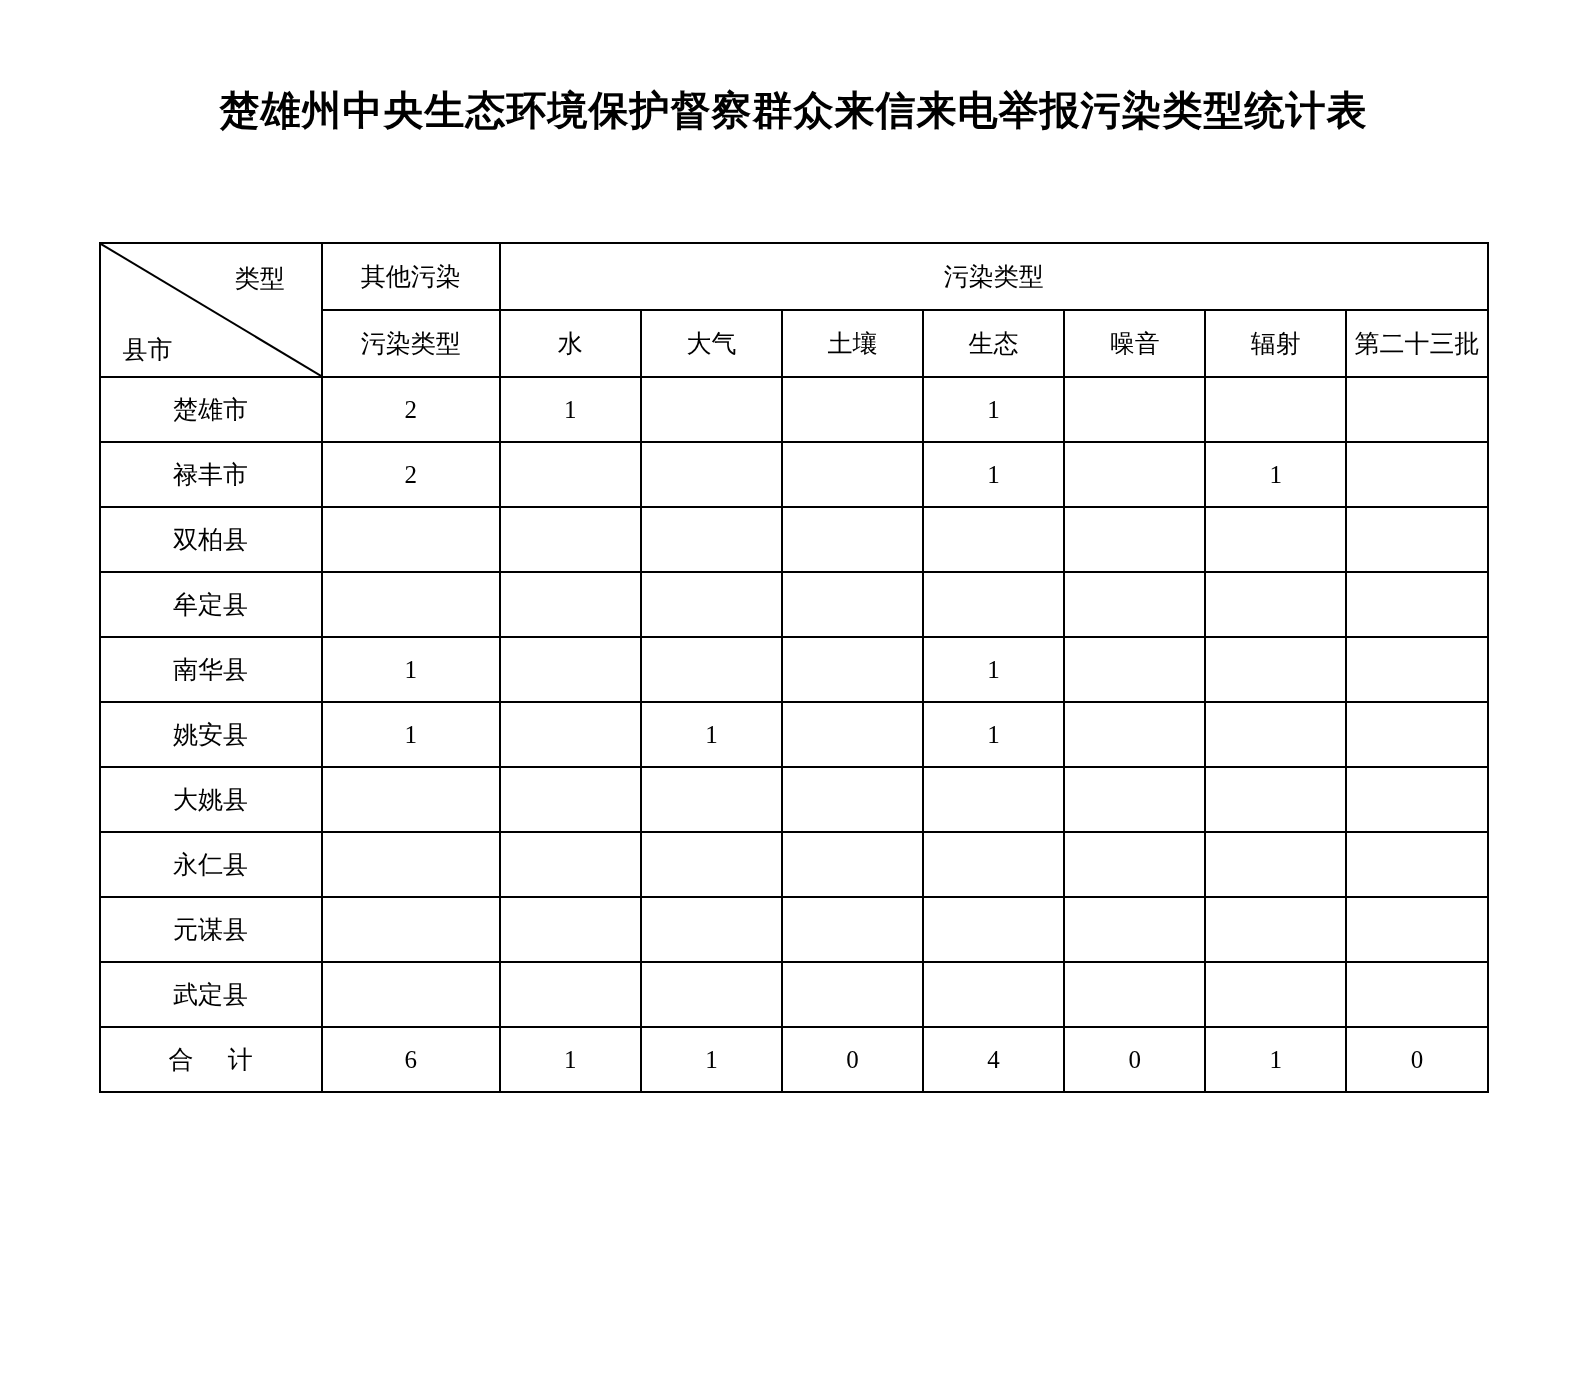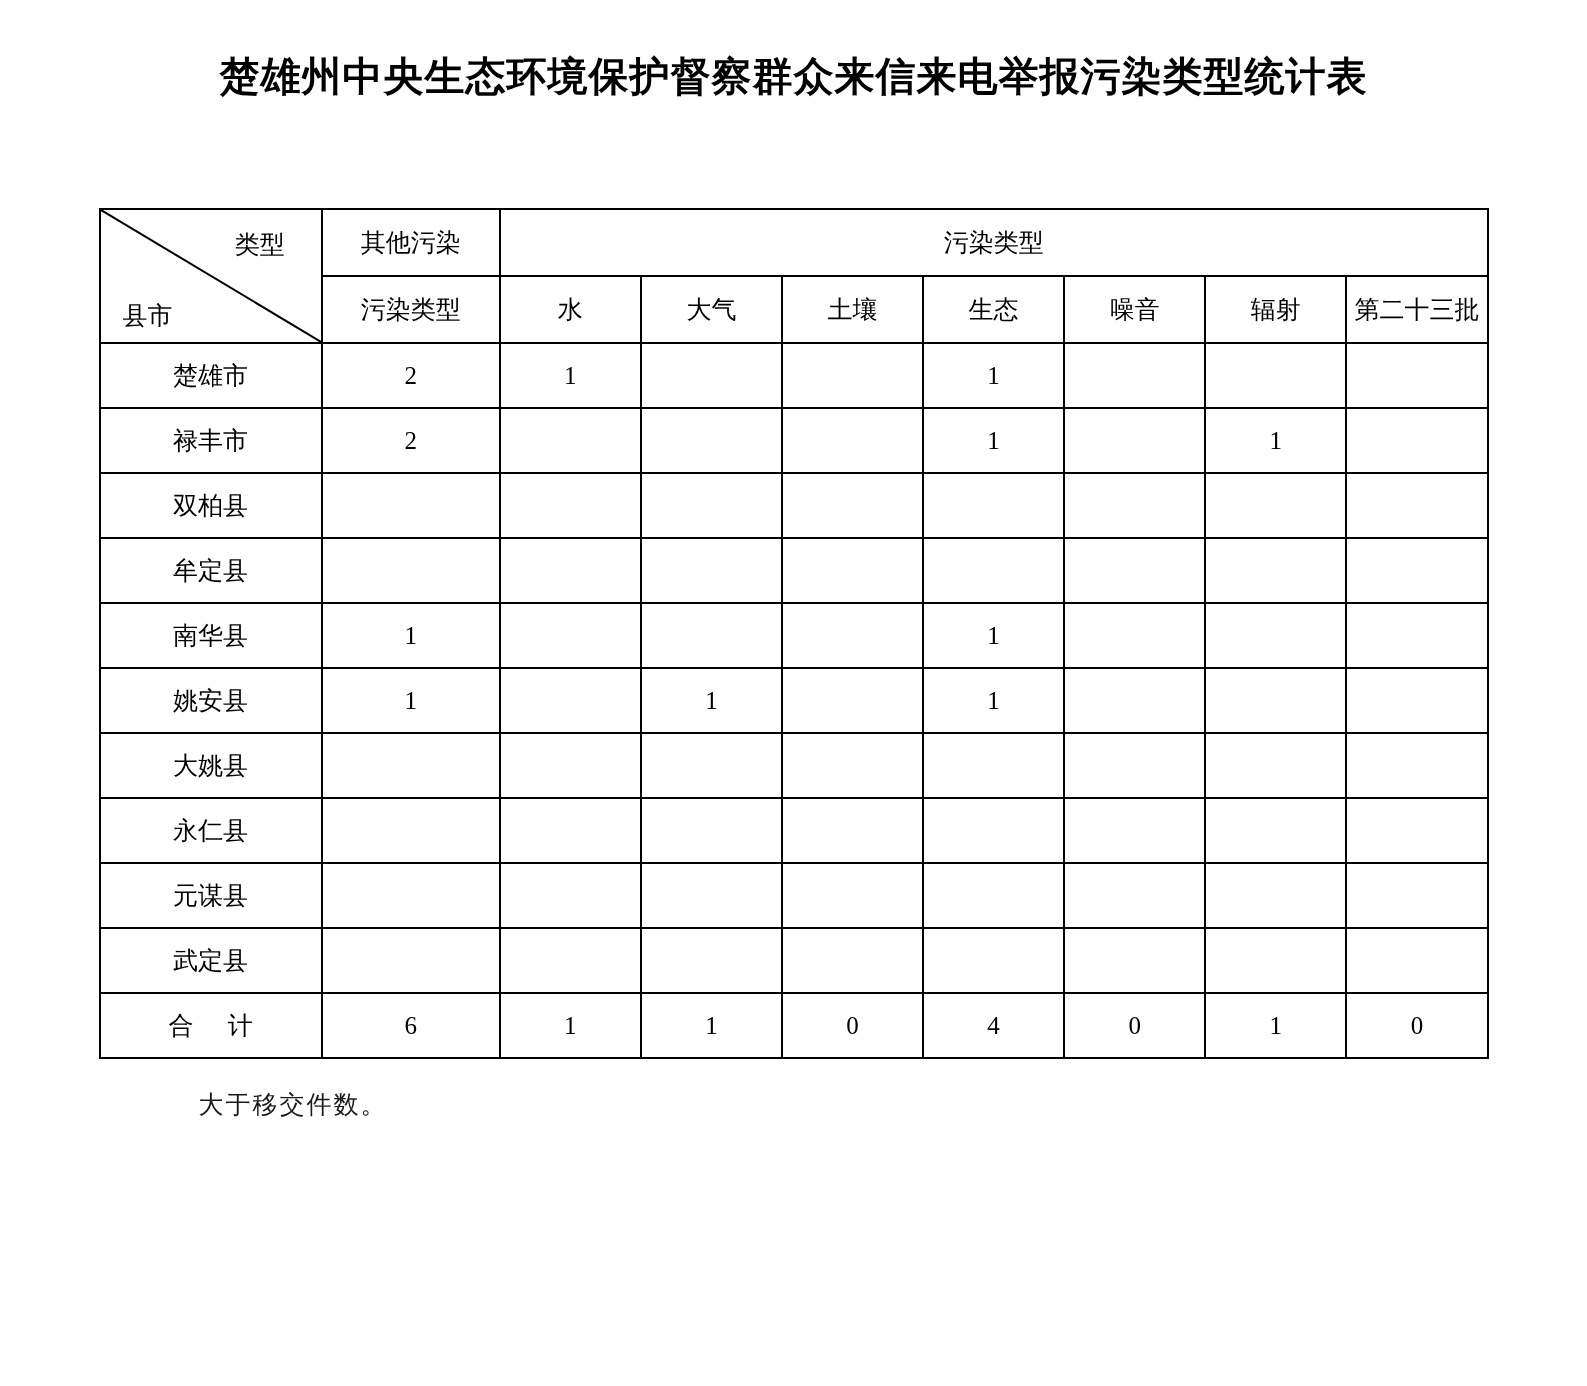--- a/index.html
+++ b/index.html
@@ -13,20 +13,21 @@
     font-family: "Liberation Serif", "DejaVu Serif", serif;
     color: #000000;
     position: relative;
     overflow: hidden;
   }
   .page {
     width: 1587px;
     height: 1086px;
     position: relative;
     box-sizing: border-box;
+    margin-top: 34px;
   }
   .title-block {
     text-align: center;
     padding-top: 48px;
   }
   .title-line {
     font-size: 40px;
     font-weight: bold;
     letter-spacing: 1px;
     line-height: 1.45;
@@ -268,16 +269,15 @@
           <td>4</td>
           <td>0</td>
           <td>1</td>
           <td>0</td>
         </tr>
       </tbody>
     </table>
   </div>
 
   <div class="note">
-    <div class="l2">大于移交件数。</div>
   </div>
 
 </div>
 
 </body></html>

